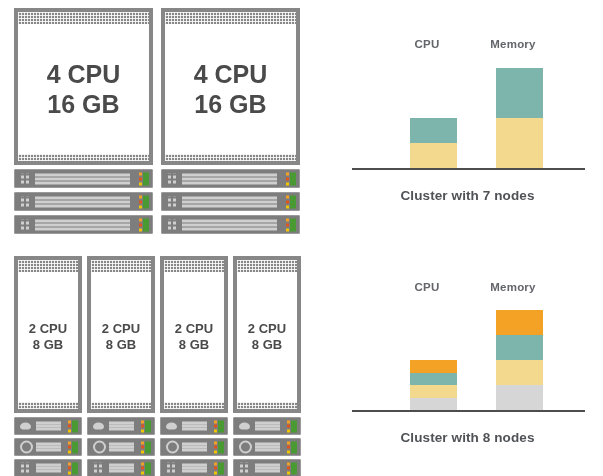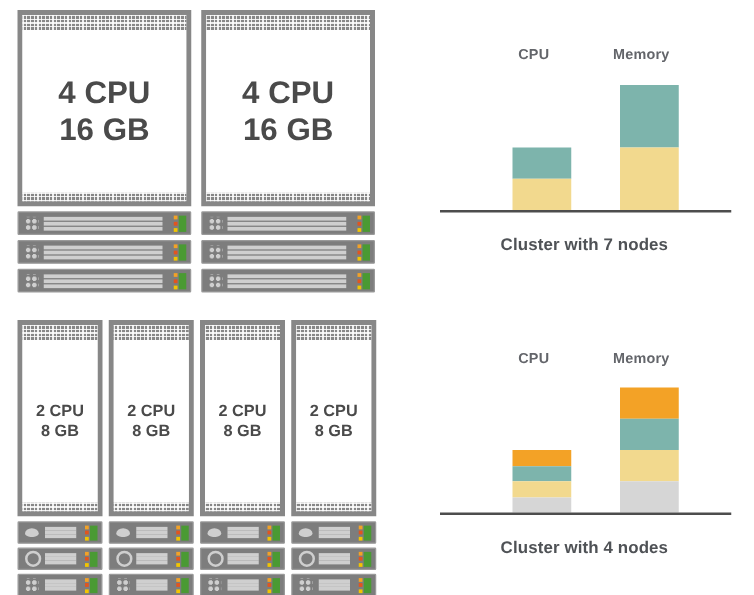--- a/index.html
+++ b/index.html
@@ -525,16 +525,16 @@
 
     <div class="bar" style="left:156px;top:48px;width:47px;height:100px;">
       <div class="seg" style="height:25%;background:#f3a226;"></div>
       <div class="seg" style="height:25%;background:#7db4ac;"></div>
       <div class="seg" style="height:25%;background:#f2d98e;"></div>
       <div class="seg" style="height:25%;background:#d6d6d6;"></div>
     </div>
 
     <div class="axis" style="left:12px;top:148px;width:233px;"></div>
 
-    <div class="chart-caption" style="left:0;top:168px;width:255px;">Cluster with 4 nodes</div>
+    <div class="chart-caption" style="left:0;top:168px;width:255px;">Cluster with 8 nodes</div>
   </div>
 
 </div>
 
 </body></html>

